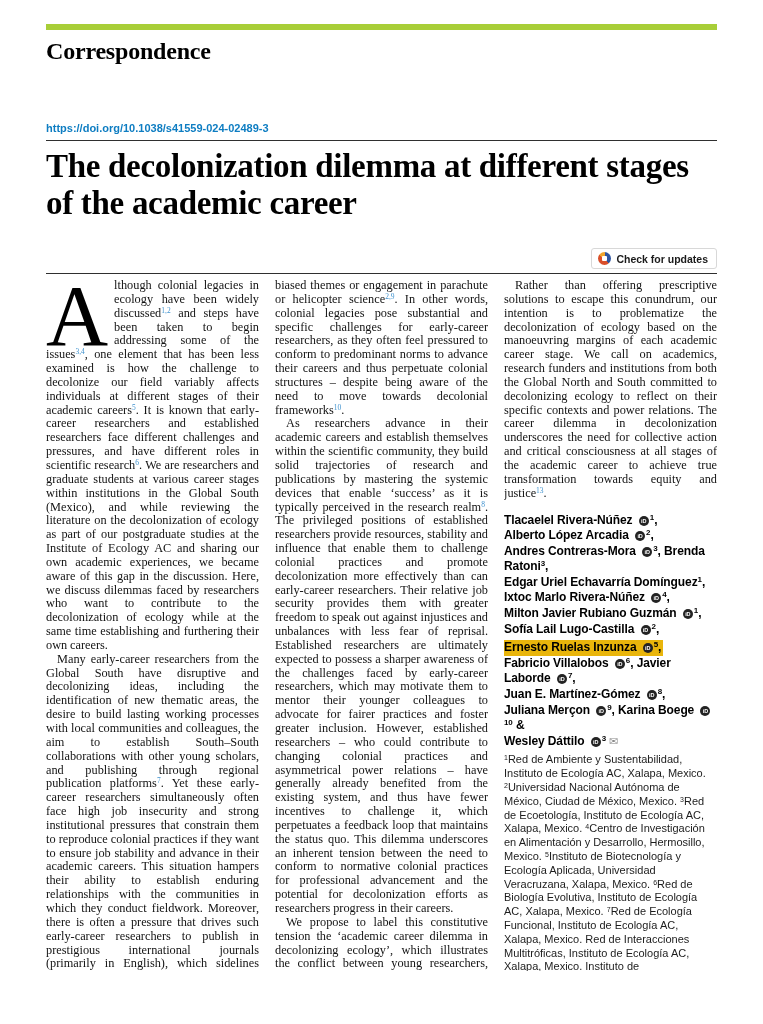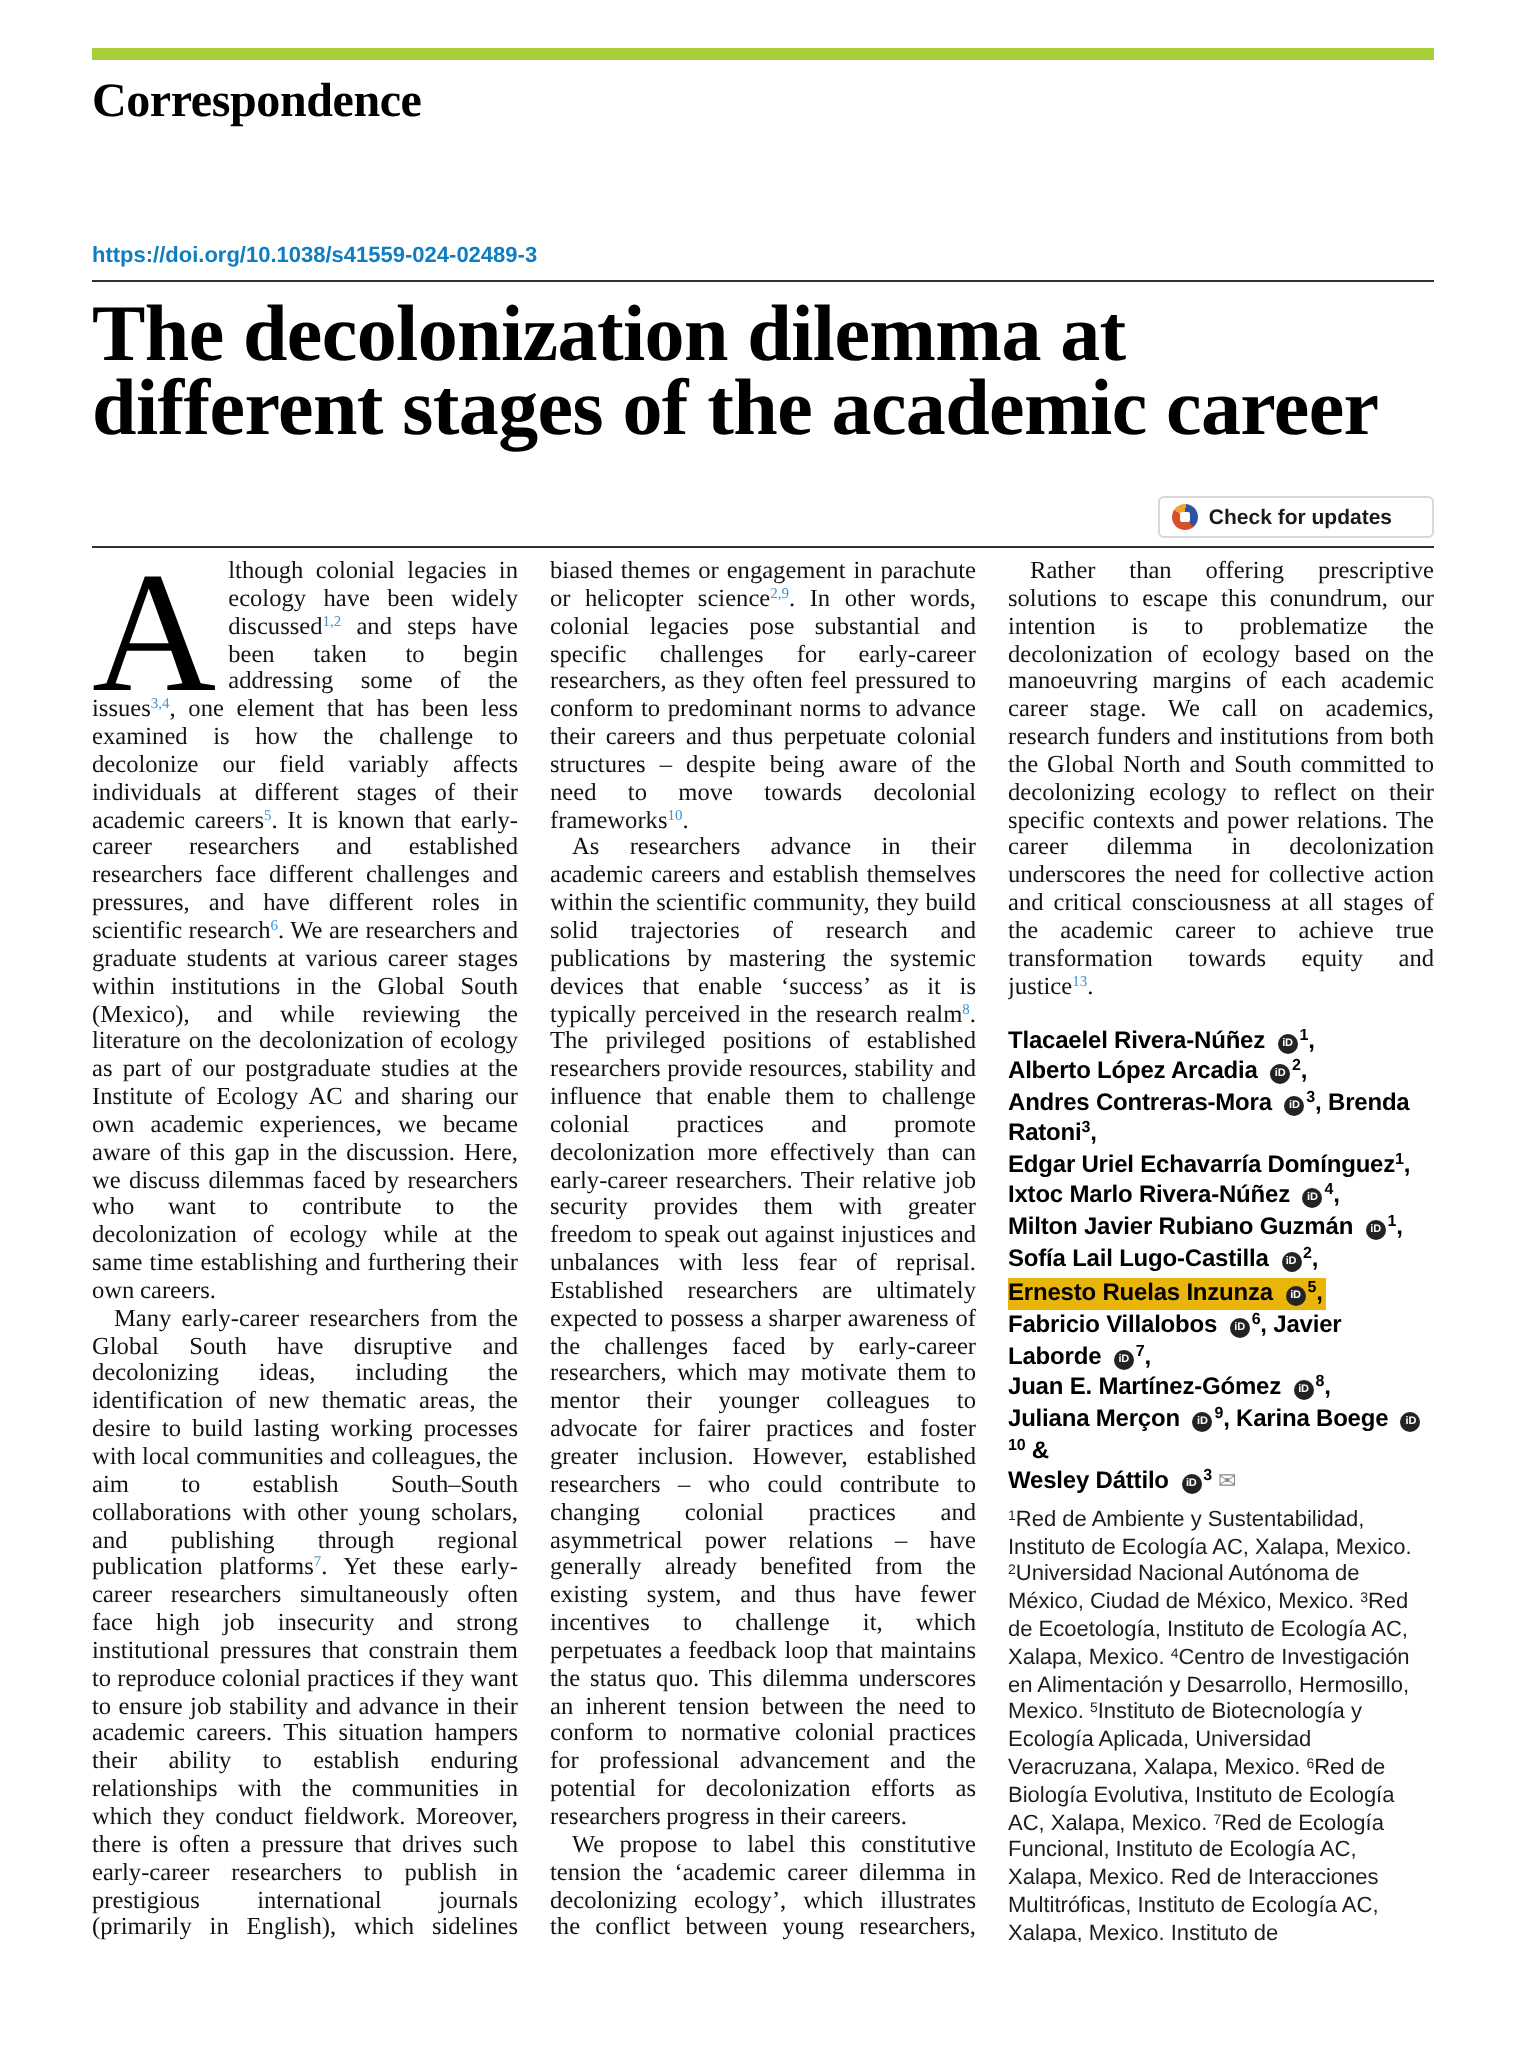--- a/index.html
+++ b/index.html
@@ -18,28 +18,28 @@
 
   .doi-row { text-align:left; margin-top:53px; }
   .doi-link {
     font-family:"Liberation Sans", sans-serif; font-weight:600;
     font-size:11px; color:#0e7dc2; text-decoration:none;
   }
 
   .title-rule { border:none; border-top:1.5px solid #2f2f2f; margin-top:4px; }
   .article-title {
     font-family:"Liberation Serif", serif; font-weight:700;
-    font-size:40px; line-height:37px; letter-spacing:-0.3px;
+    font-size:33px; line-height:37px; letter-spacing:-0.3px;
     color:#000; margin-top:7px; max-width:660px;
   }
 
   .updates-row { text-align:right; margin-top:26px; height:22px; }
   .check-updates {
     display:inline-flex; align-items:center; gap:5px;
-    border:1px solid #d8d8d8; border-radius:3px; padding:3px 20px 3px 6px;
+    border:1px solid #d8d8d8; border-radius:3px; padding:3px 8px 3px 6px;
     background:#fff; cursor:pointer;
   }
   .crossmark {
     width:13px; height:13px; border-radius:50%;
     background:conic-gradient(from 140deg, #d94f2b 0 45%, #f0a42e 45% 62%, #2d54a0 62% 100%);
     position:relative;
   }
   .crossmark::after{
     content:""; position:absolute; left:4px; top:4px; width:5px; height:5px;
     background:#fff; border-radius:1px;

